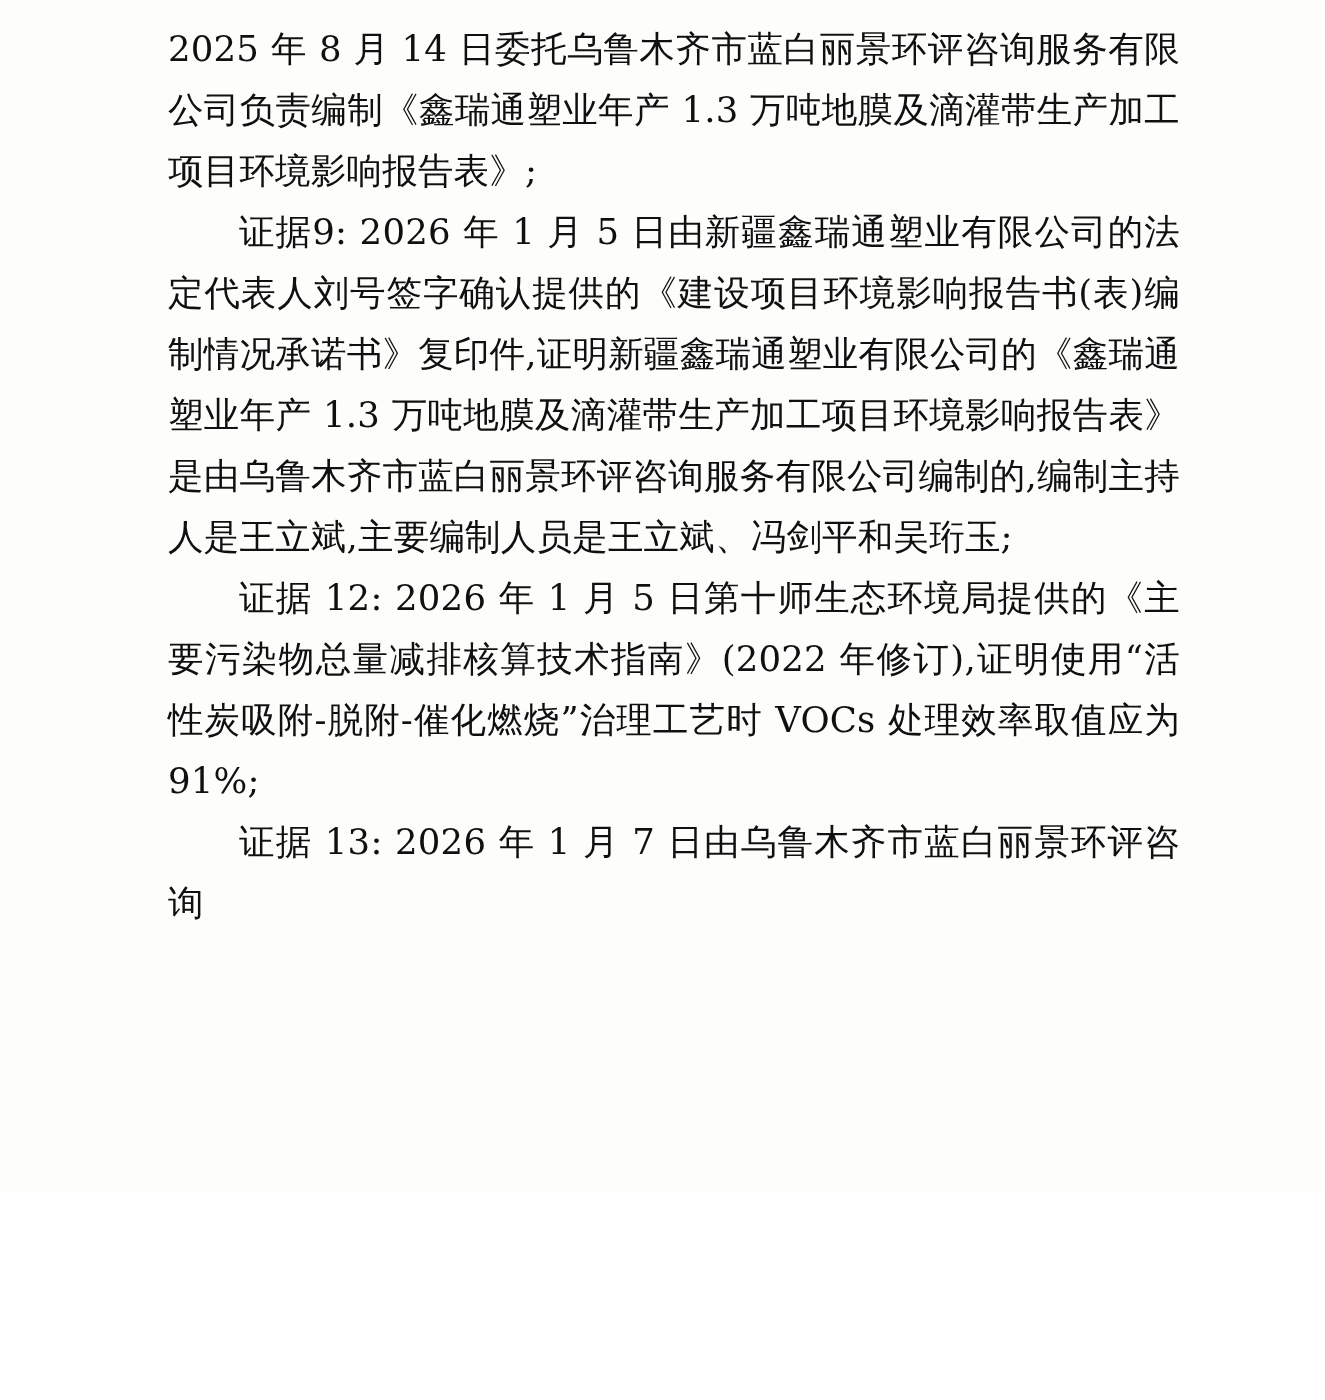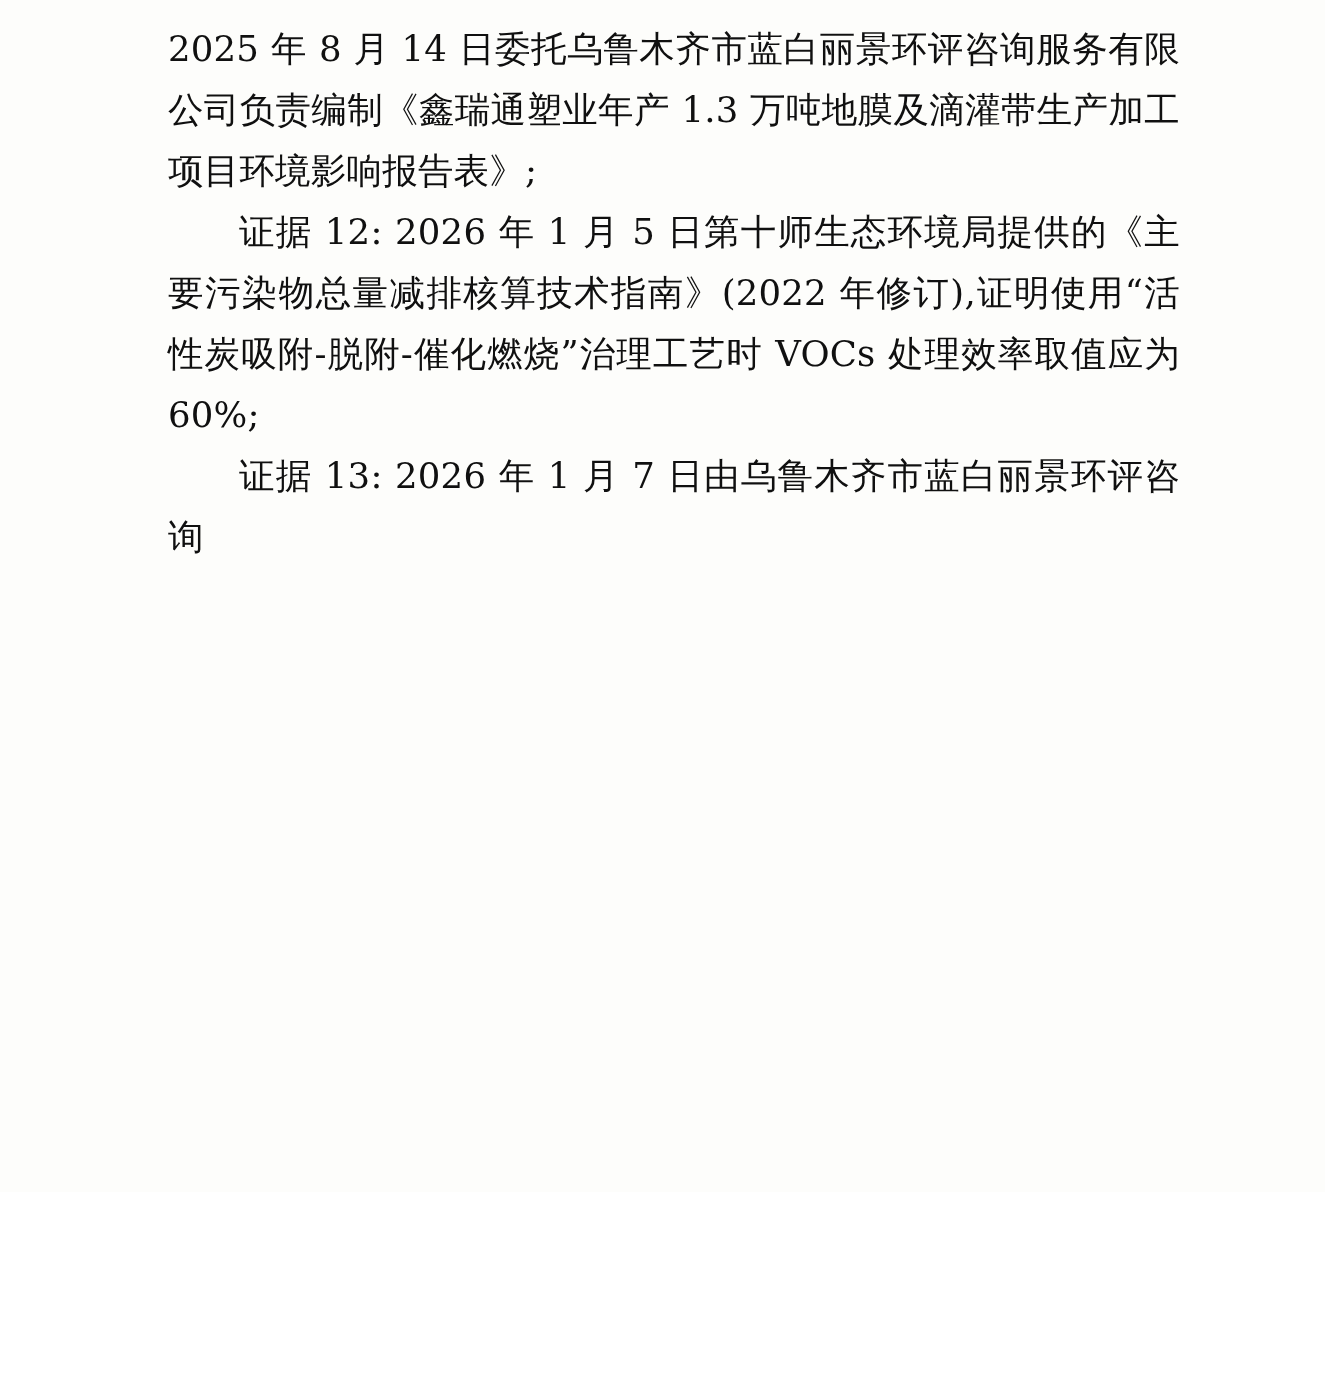--- a/index.html
+++ b/index.html
@@ -48,21 +48,22 @@
   }
 </style>
 </head>
 <body>
 
 <div class="page">
   <div class="doc-body">
 
     <p class="para">2025 年 8 月 14 日委托乌鲁木齐市蓝白丽景环评咨询服务有限公司负责编制《鑫瑞通塑业年产 1.3 万吨地膜及滴灌带生产加工项目环境影响报告表》;</p>
 
+    <p class="para indent">证据9: 2026 年 1 月 5 日由新疆鑫瑞通塑业有限公司的法定代表人刘号签字确认提供的《建设项目环境影响报告书(表)编制情况承诺书》复印件,证明新疆鑫瑞通塑业有限公司的《鑫瑞通塑业年产 1.3 万吨地膜及滴灌带生产加工项目环境影响报告表》是由乌鲁木齐市蓝白丽景环评咨询服务有限公司编制的,编制主持人是王立斌,主要编制人员是王立斌、冯剑平和吴珩玉;</p>
 
 
 
-    <p class="para indent">证据 12: 2026 年 1 月 5 日第十师生态环境局提供的《主要污染物总量减排核算技术指南》(2022 年修订),证明使用“活性炭吸附-脱附-催化燃烧”治理工艺时 VOCs 处理效率取值应为 60%;</p>
+    <p class="para indent">证据 12: 2026 年 1 月 5 日第十师生态环境局提供的《主要污染物总量减排核算技术指南》(2022 年修订),证明使用“活性炭吸附-脱附-催化燃烧”治理工艺时 VOCs 处理效率取值应为 91%;</p>
 
     <p class="para indent">证据 13: 2026 年 1 月 7 日由乌鲁木齐市蓝白丽景环评咨询</p>
 
   </div>
 </div>
 
 </body></html>

